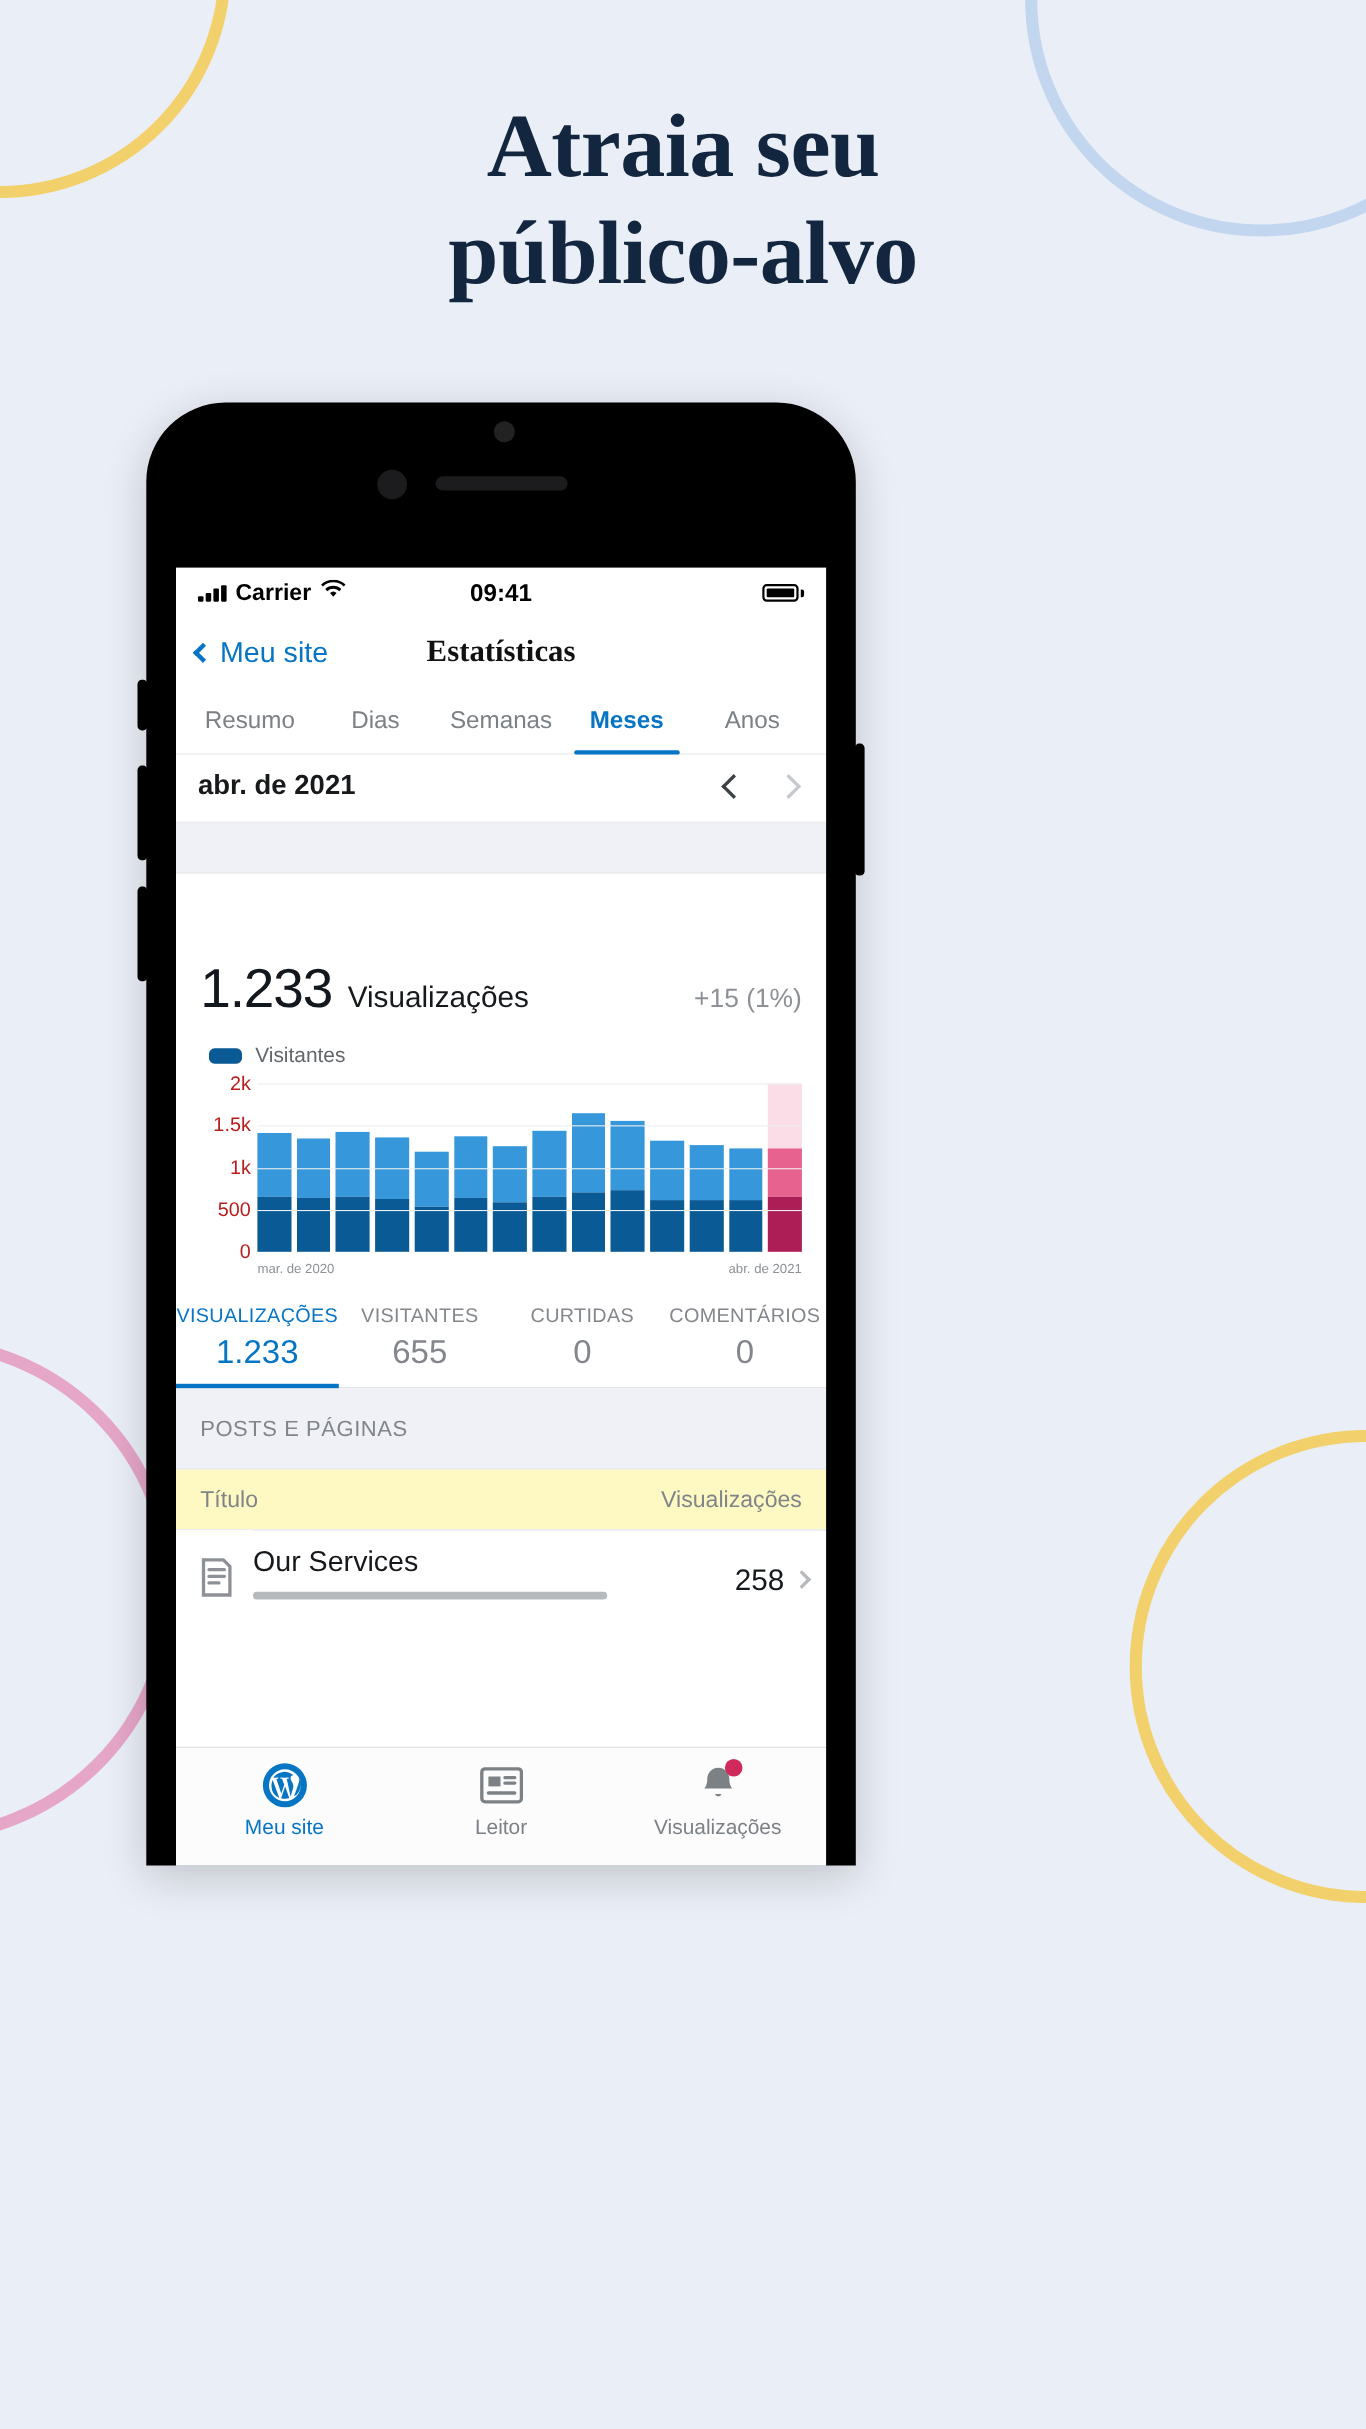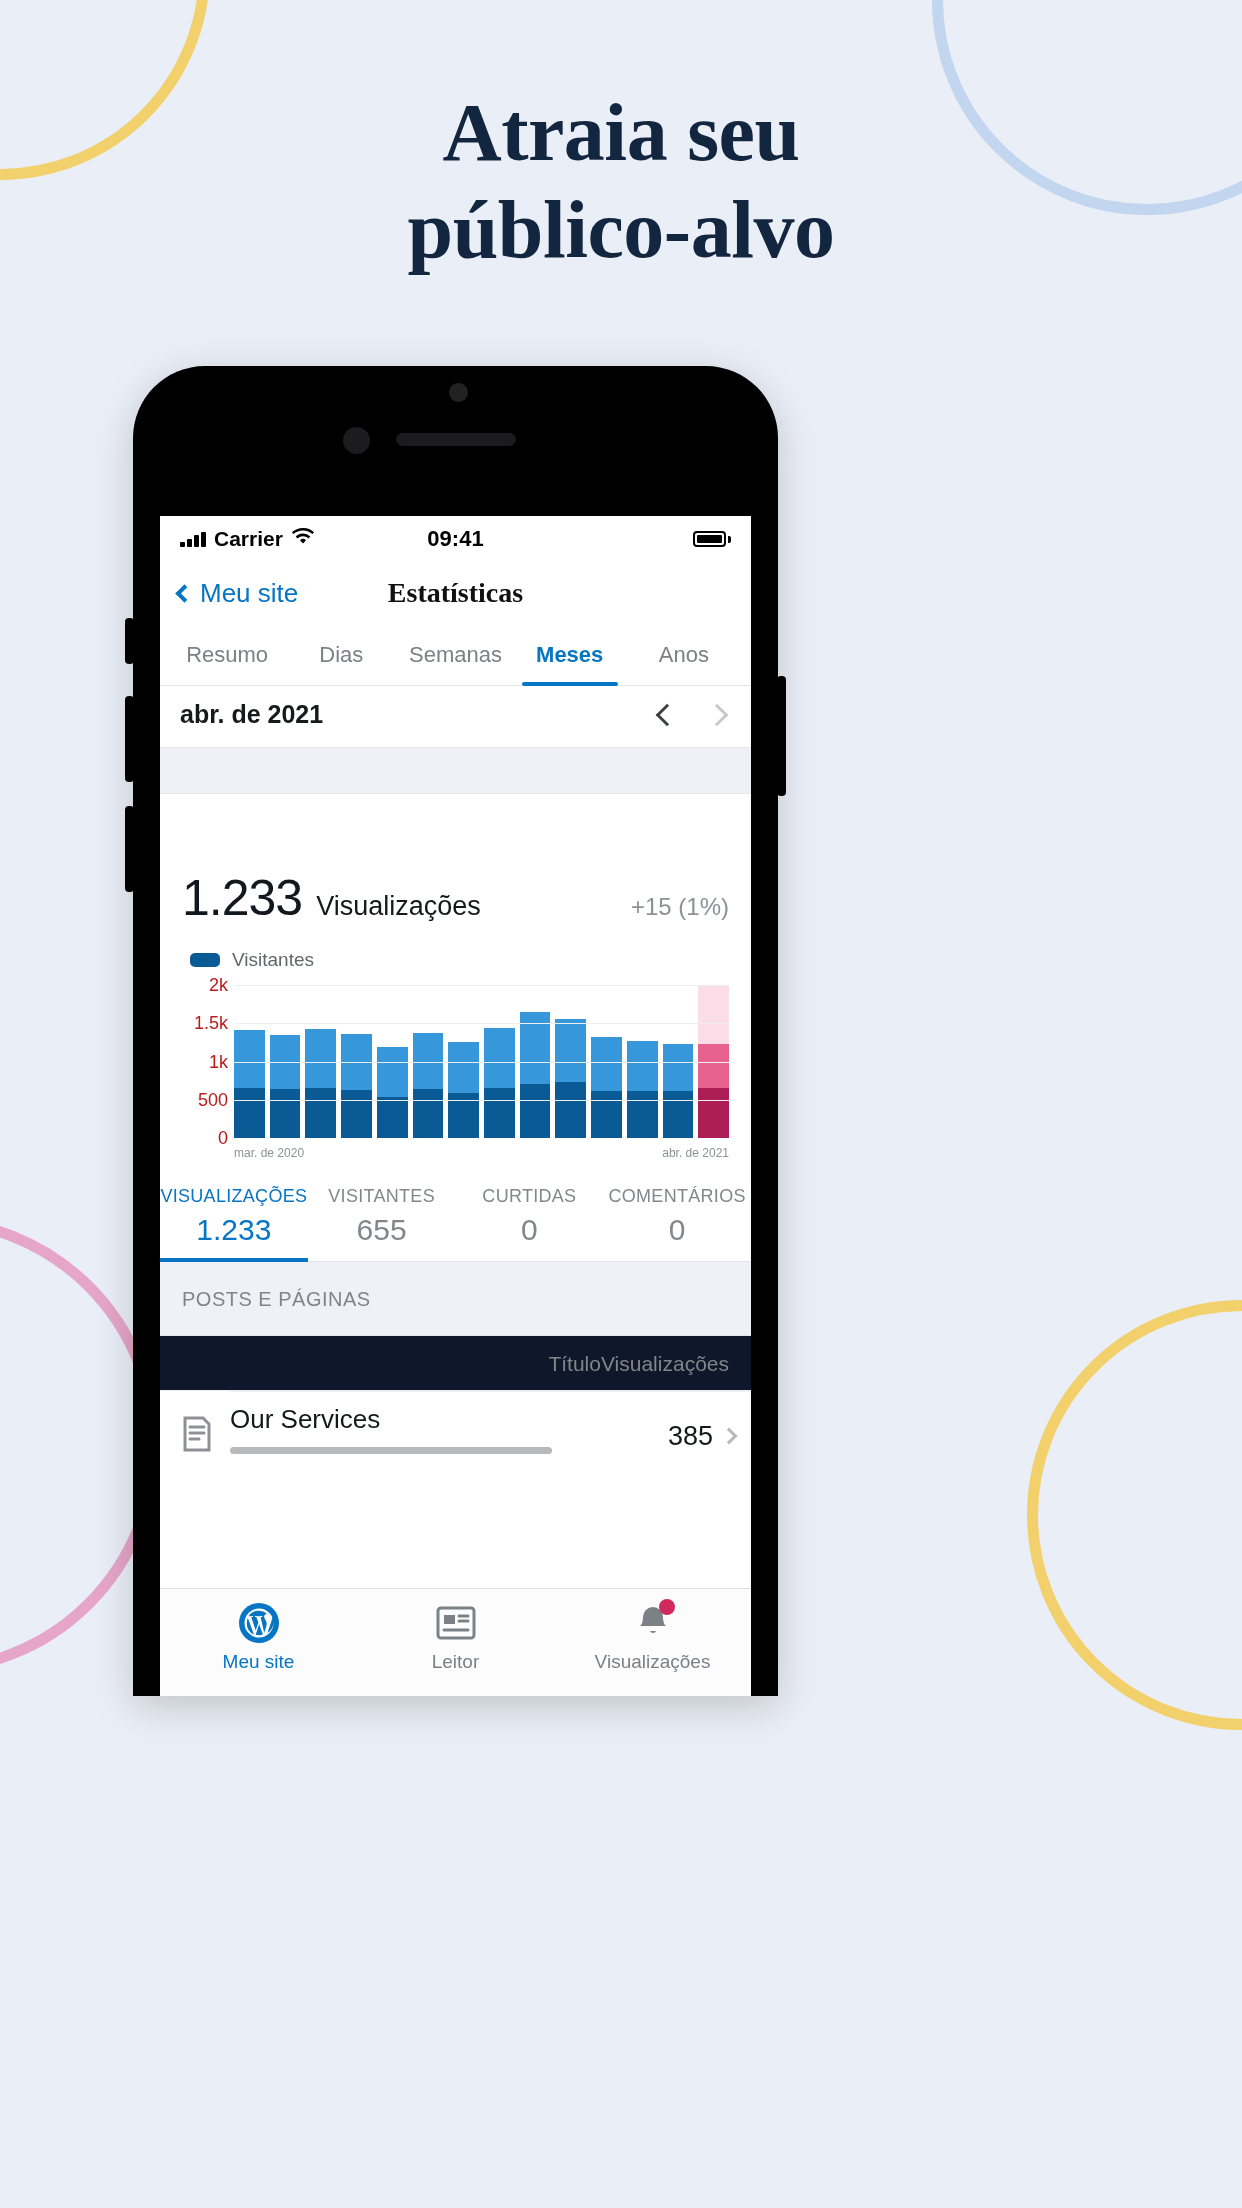--- a/index.html
+++ b/index.html
@@ -170,22 +170,22 @@
     content: ""; position: absolute; left: 0; right: 0; bottom: -1px; height: 4px; background: #0675c4;
   }
 
   
   .section-head {
     background: #f0f1f6; padding: 26px 22px 24px;
     font-size: 20px; color: #80858a; letter-spacing: .5px;
     border-bottom: 1px solid #e2e4e7;
   }
   .table-head {
-    display: flex; justify-content: flex-end; padding: 16px 22px 14px;
-    font-size: 21px; color: #80858a; background: #0f172a; border-bottom: 1px solid #eceef0;
+    display: flex; justify-content: space-between; padding: 16px 22px 14px;
+    font-size: 21px; color: #80858a; background: #fef9c3; border-bottom: 1px solid #eceef0;
   }
   .post-row { display: flex; align-items: center; padding: 12px 16px 0 22px; background: #fff; }
   .doc-icon { width: 30px; flex: 0 0 30px; margin-right: 18px; }
   .post-main { flex: 1; }
   .post-title { font-size: 26px; color: #16191c; }
   .post-meter { height: 7px; background: #b7babd; border-radius: 4px; margin: 12px 0 14px; }
   .post-count { font-size: 27px; color: #16191c; margin: 0 10px 0 14px; }
   .chev-right {
     width: 12px; height: 12px; border-top: 3px solid #b7babd; border-right: 3px solid #b7babd;
     transform: rotate(45deg); flex: 0 0 12px;
@@ -410,21 +410,21 @@
         <span class="doc-icon">
           <svg width="30" height="36" viewBox="0 0 30 36">
               <path d="M3 2h18l6 6v26H3z" fill="none" stroke="#8d9196" stroke-width="3"></path>
               <path d="M8 11h14M8 17h14M8 23h9" stroke="#8d9196" stroke-width="3" stroke-linecap="round"></path>
             </svg>
         </span>
         <span class="post-main">
           <span class="post-title">Our Services</span>
           <div class="post-meter" style="width:76%"></div>
         </span>
-        <span class="post-count">385</span>
+        <span class="post-count">258</span>
         <span class="chev-right"></span>
       </div>
 
       <div class="tabbar">
         <div class="tb-item active">
           <div class="tb-glyph">
             <svg width="42" height="42" viewBox="0 0 42 42">
                 <circle cx="21" cy="21" r="20" fill="#0675c4"></circle>
                 <path d="M21 6.5A14.5 14.5 0 1 0 35.5 21 14.5 14.5 0 0 0 21 6.5zm-12.2 14.5c0-1.8.4-3.4 1.1-4.9l6 16.4A12.2 12.2 0 0 1 8.8 21zM21 33.2a12 12 0 0 1-3.4-.5l3.6-10.5 3.7 10.2a1 1 0 0 0 .1.2 12.2 12.2 0 0 1-4 .6zm1.7-18c.7 0 1.4-.1 1.4-.1.7-.1.6-1.1-.1-1.1 0 0-2 .2-3.3.2s-3.4-.2-3.4-.2c-.6 0-.7 1-.1 1.1 0 0 .6.1 1.3.1l1.9 5.2-2.7 8-4.4-13.2c.7 0 1.4-.1 1.4-.1.6-.1.6-1.1-.1-1.1 0 0-2 .2-3.3.2h-.8a12.2 12.2 0 0 1 18.4-2.3h-.3a2.6 2.6 0 0 0-2.5 2.6c0 1.2.7 2.2 1.4 3.4a7.6 7.6 0 0 1 1.2 4 17.3 17.3 0 0 1-1.1 4.5l-1.4 4.7zm6.7 15.8l3.7-10.7a11.4 11.4 0 0 0 .9-4.3 9.2 9.2 0 0 0-.1-1.2 12.1 12.1 0 0 1-4.5 16.2z" fill="#fff"></path>
               </svg>

